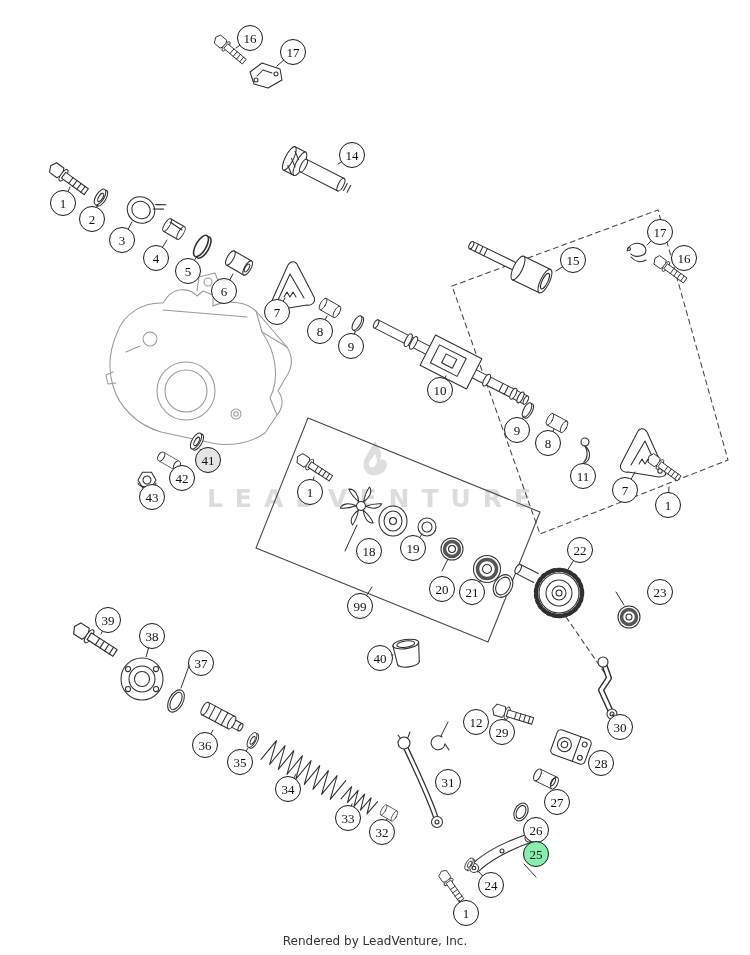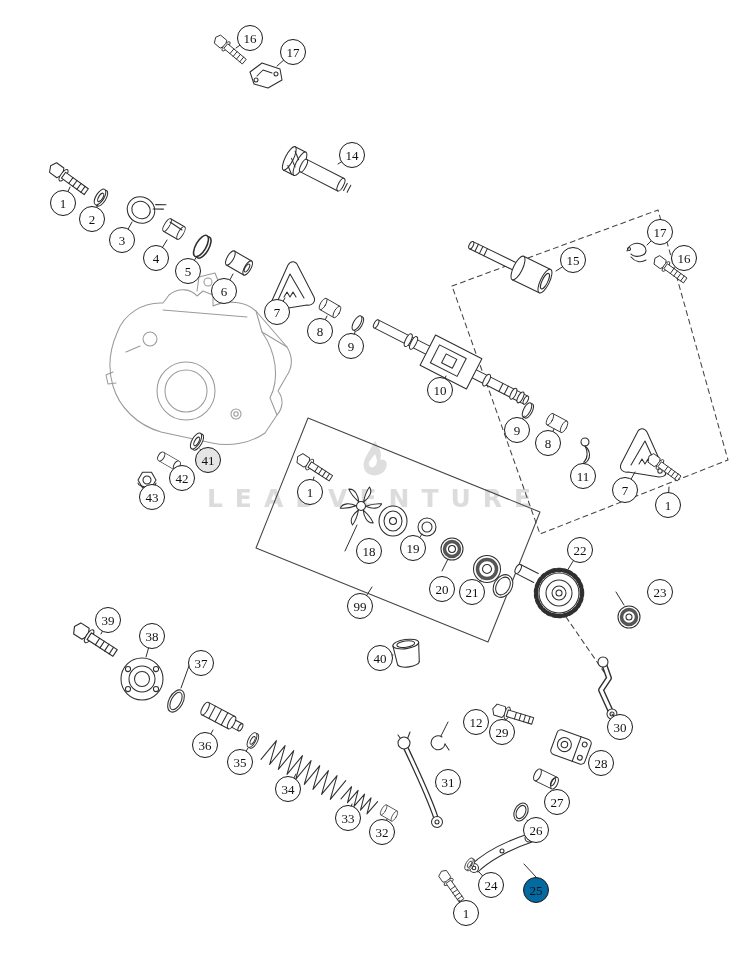--- a/index.html
+++ b/index.html
@@ -446,18 +446,19 @@
       <div class="callout" style="left: 335px; top: 805px; width: 26px; height: 26px; border: 1.4px solid rgb(26, 26, 26); background: rgb(255, 255, 255); color: rgb(17, 17, 17); text-align: center;">33</div>
       <div class="callout" style="left: 369px; top: 819px; width: 26px; height: 26px; border: 1.4px solid rgb(26, 26, 26); background: rgb(255, 255, 255); color: rgb(17, 17, 17);">32</div>
       <div class="callout" style="left: 367px; top: 645px; width: 26px; height: 26px; border: 1.4px solid rgb(26, 26, 26); background: rgb(255, 255, 255); color: rgb(17, 17, 17);">40</div>
       <div class="callout" style="left: 435px; top: 709px; width: 26px; height: 26px; border: 1.4px solid rgb(26, 26, 26); background: rgb(255, 255, 255); color: rgb(17, 17, 17); margin-left: 28px;">12</div>
       <div class="callout" style="left: 435px; top: 769px; width: 26px; height: 26px; border: 1.4px solid rgb(26, 26, 26); background: rgb(255, 255, 255); color: rgb(17, 17, 17);">31</div>
       <div class="callout" style="left: 489px; top: 719px; width: 26px; height: 26px; border: 1.4px solid rgb(26, 26, 26); background: rgb(255, 255, 255); color: rgb(17, 17, 17);">29</div>
       <div class="callout" style="left: 607px; top: 714px; width: 26px; height: 26px; border: 1.4px solid rgb(26, 26, 26); background: rgb(255, 255, 255); color: rgb(17, 17, 17);">30</div>
       <div class="callout" style="left: 588px; top: 750px; width: 26px; height: 26px; border: 1.4px solid rgb(26, 26, 26); background: rgb(255, 255, 255); color: rgb(17, 17, 17);">28</div>
       <div class="callout" style="left: 544px; top: 789px; width: 26px; height: 26px; border: 1.4px solid rgb(26, 26, 26); background: rgb(255, 255, 255); color: rgb(17, 17, 17);">27</div>
       <div class="callout" style="left: 523px; top: 817px; width: 26px; height: 26px; border: 1.4px solid rgb(26, 26, 26); background: rgb(255, 255, 255); color: rgb(17, 17, 17);">26</div>
-      <div class="callout" style="left: 523px; top: 877px; width: 26px; height: 26px; border: 1.4px solid rgb(26, 26, 26); background: #0369a1; color: rgb(17, 17, 17);">25</div>
+      <div class="callout" style="left: 523px; top: 841px; width: 26px; height: 26px; border: 1.4px solid rgb(26, 26, 26); background: #86efac; color: rgb(17, 17, 17);">25</div>
       <div class="callout" style="left: 478px; top: 872px; width: 26px; height: 26px; border: 1.4px solid rgb(26, 26, 26); background: rgb(255, 255, 255); color: rgb(17, 17, 17);">24</div>
       <div class="callout" style="left: 453px; top: 900px; width: 26px; height: 26px; border: 1.4px solid rgb(26, 26, 26); background: rgb(255, 255, 255); color: rgb(17, 17, 17);">1</div>
     </div>
 
+  <div id="footer">Rendered by LeadVenture, Inc.</div>
 </div>
 
 </body></html>

